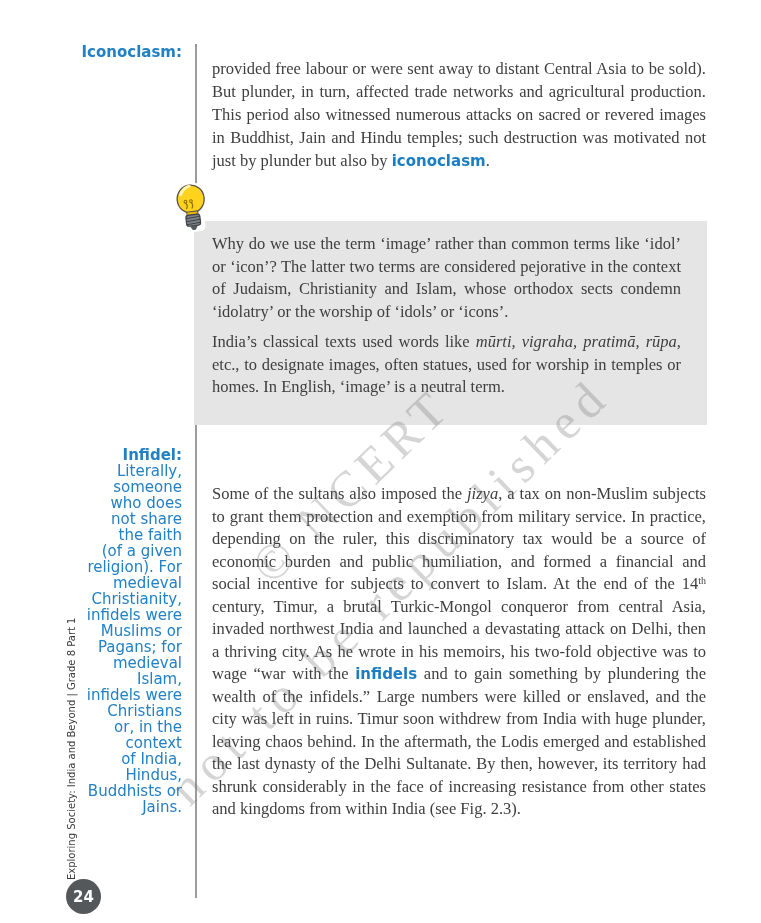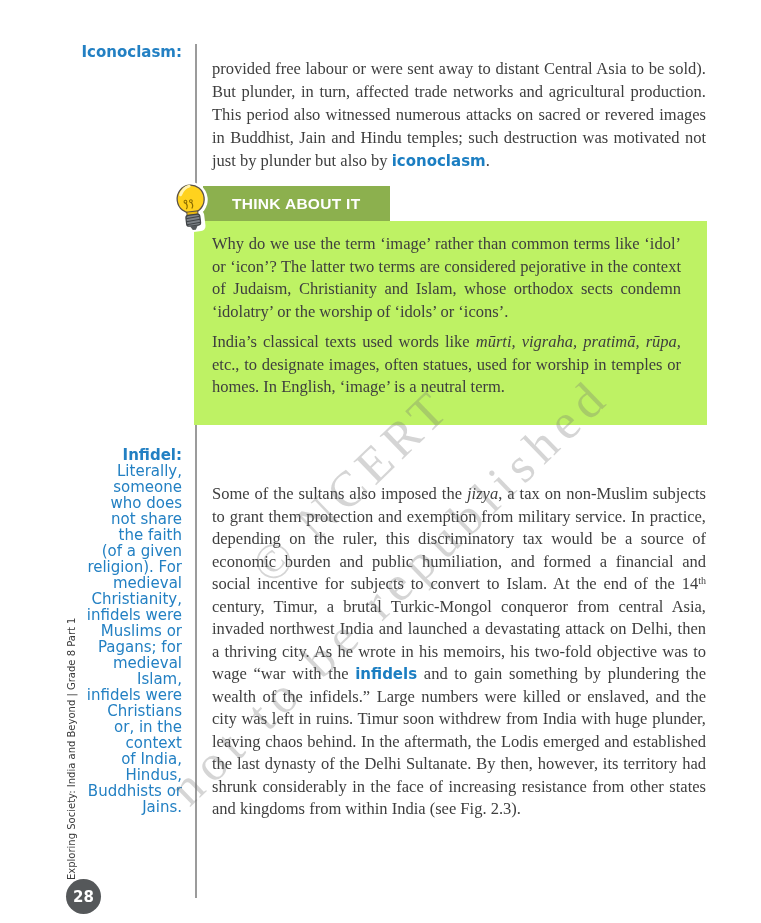--- a/index.html
+++ b/index.html
@@ -45,21 +45,21 @@
   .think-banner .label{
     color:#ffffff;font-family:"Liberation Sans",sans-serif;font-weight:700;
     font-size:15.5px;letter-spacing:.3px;padding-left:29px;white-space:nowrap;
   }
   
   .bulb{position:absolute;left:171px;top:181px;width:42px;height:58px;z-index:3;}
 
   
   .think-box{
     position:absolute;left:194px;top:221px;width:513px;height:204px;
-    background:#bef264;box-sizing:border-box;padding:12px 26px 8px 18px;
+    background:#e5e5e5;box-sizing:border-box;padding:12px 26px 8px 18px;
     z-index:1;overflow:hidden;
   }
   .think-box p{
     margin:0 0 8px 0;text-align:justify;font-size:16.5px;line-height:22.5px;color:#3e3e3e;
   }
 
   
   .vtitle{
     position:absolute;left:66px;top:582px;height:298px;width:16px;
     writing-mode:vertical-rl;transform:rotate(180deg);
@@ -109,23 +109,20 @@
         <rect x="15.5" y="30.5" width="11" height="3.5" fill="#e8b70f" stroke="#5a5248" stroke-width="1"></rect>
         <rect x="14" y="33.8" width="14" height="11" rx="2.5" fill="#7d8287" stroke="#3f4346" stroke-width="1.2"></rect>
         <line x1="14" y1="37" x2="28" y2="36.2" stroke="#3f4346" stroke-width="1.1"></line>
         <line x1="14" y1="40" x2="28" y2="39.2" stroke="#3f4346" stroke-width="1.1"></line>
         <line x1="14" y1="43" x2="28" y2="42.2" stroke="#3f4346" stroke-width="1.1"></line>
         <path d="M17 44.8 h8 l-2.6 4.2 h-3 z" fill="#55595c"></path>
       </g>
     </svg>
   </div>
 
-  <div class="think-banner">
-    <span class="label">THINK ABOUT IT</span>
-  </div>
 
   <div class="think-box">
     <p><span class="seg-n">Why do we use the term ‘image’ rather than common terms like ‘idol’ or ‘icon’? The latter two terms are considered pejorative in the context of Judaism, Christianity and Islam, whose orthodox sects condemn ‘idolatry’ or the worship of ‘idols’ or ‘icons’.</span></p>
     <p><span class="seg-n">India’s classical texts used words like </span><span class="seg-i">mūrti, vigraha, pratimā, rūpa,</span><span class="seg-n"> etc., to designate images, often statues, used for worship in temples or homes. In English, ‘image’ is a neutral term.</span></p>
   </div>
 
   <div class="margin-note note-infidel">
     <span class="term">Infidel:</span>
     <span class="def">Literally,
 someone
@@ -148,18 +145,18 @@
 of India,
 Hindus,
 Buddhists or
 Jains.</span>
   </div>
 
   <div class="bodypara para2"><span class="seg-n">Some of the sultans also imposed the </span><span class="seg-i">jizya</span><span class="seg-n">, a tax on non-Muslim subjects to grant them protection and exemption from military service. In practice, depending on the ruler, this discriminatory tax would be a source of economic burden and public humiliation, and formed a financial and social incentive for subjects to convert to Islam. At the end of the 14</span><span class="seg-sup">th</span><span class="seg-n"> century, Timur, a brutal Turkic-Mongol conqueror from central Asia, invaded northwest India and launched a devastating attack on Delhi, then a thriving city. As he wrote in his memoirs, his two-fold objective was to wage “war with the </span><span class="seg-term">infidels</span><span class="seg-n"> and to gain something by plundering the wealth of the infidels.” Large numbers were killed or enslaved, and the city was left in ruins. Timur soon withdrew from India with huge plunder, leaving chaos behind. In the aftermath, the Lodis emerged and established the last dynasty of the Delhi Sultanate. By then, however, its territory had shrunk considerably in the face of increasing resistance from other states and kingdoms from within India (see Fig. 2.3).</span></div>
 
   <div class="vtitle">Exploring Society: India and Beyond | Grade 8 Part 1</div>
 
-  <div class="page-badge">28</div>
+  <div class="page-badge">24</div>
 
   <div class="wm wm1">© NCERT</div>
   <div class="wm wm2">not to be republished</div>
 
 </div>
 
 </body></html>

